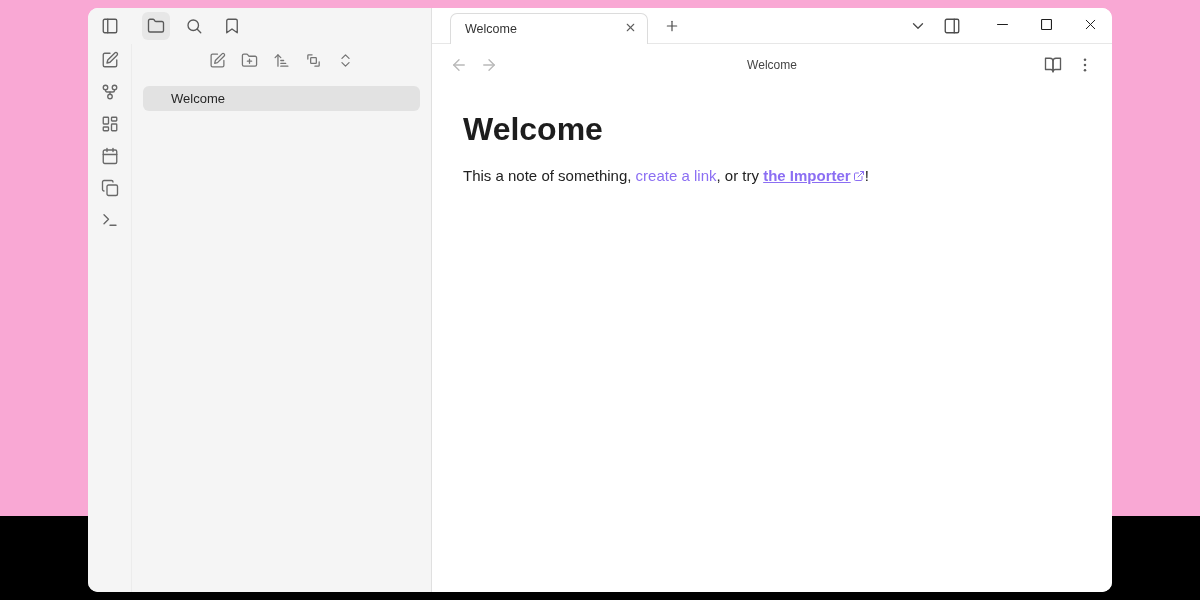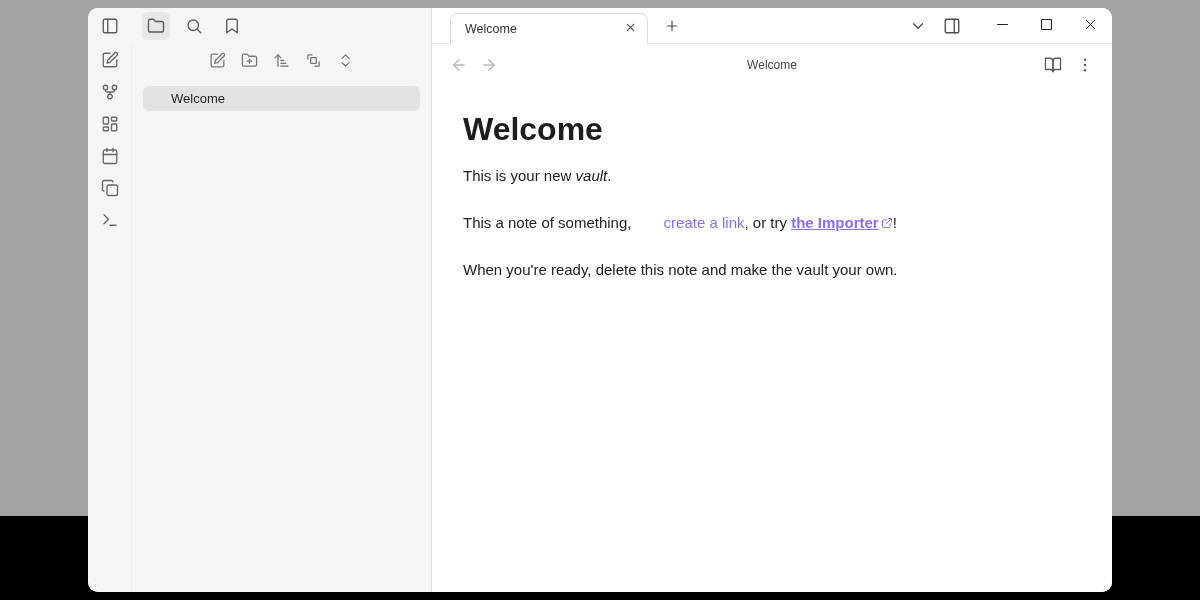--- a/index.html
+++ b/index.html
@@ -1,19 +1,19 @@
 <!DOCTYPE html>
 <html style="--accent: #8b6ef3;"><head>
 <meta charset="utf-8">
 <style>
   :root { --accent:#8b6ef3; }
   * { margin:0; padding:0; box-sizing:border-box; }
   html,body { width:1200px; height:600px; }
   body { background:#000; font-family:"Liberation Sans","DejaVu Sans",sans-serif; overflow:hidden; }
-  .screen { position:relative; width:1200px; height:516px; background:#a3a3a3; }
+  .screen { position:relative; width:1200px; height:516px; background:#f9a8d4; }
   .window { position:absolute; left:88px; top:8px; width:1024px; height:584px; border-radius:10px;
             overflow:hidden; display:flex; flex-direction:column; background:#fff; }
 
   
   .titlebar { flex:none; height:36px; display:flex; }
   .tb-left { flex:none; width:344px; background:#f5f5f5; border-right:1px solid #e0e0e0;
              display:flex; align-items:center; padding-left:8px; }
   .icon-btn { border:none; background:transparent; width:28px; height:28px; border-radius:6px;
               display:flex; align-items:center; justify-content:center; color:#5a5a5a; cursor:pointer; flex:none; }
   .icon-btn svg { width:18px; height:18px; display:block; }
@@ -57,21 +57,21 @@
   .view-header { flex:none; height:42px; display:flex; align-items:center; padding:0 14px; position:relative; }
   .nav-group { display:flex; gap:4px; z-index:1; }
   .nav-btn { color:#b9b9b9; width:26px; height:26px; }
   .view-title { position:absolute; left:0; right:0; text-align:center; font-size:12px; color:#454545; }
   .view-actions { margin-left:auto; display:flex; gap:6px; z-index:1; }
   .view-actions .icon-btn { width:26px; height:26px; color:#5c5c5c; }
   .note { padding:24px 60px 0 31px; max-width:760px; cursor:text; }
   .note h1 { font-size:32px; line-height:38px; font-weight:700; color:#1d1d1d; margin-bottom:16px; }
   .note p { font-size:15px; line-height:23px; color:#222; margin-bottom:24px; }
   .em { font-style:italic; }
-  .link-internal { color:var(--accent); cursor:pointer;margin-left:28px; }
+  .link-internal { color:var(--accent); cursor:pointer; }
   .link-external { color:var(--accent); text-decoration:underline; cursor:pointer;font-weight:bold; }
   .ext-icon svg { width:12px; height:12px; margin-left:2px; vertical-align:-1px; color:var(--accent); }
 </style>
 </head>
 <body>
 
 <div class="screen">
   <div class="window">
 
     <div class="titlebar">
@@ -327,25 +327,23 @@
                     <circle cx="12" cy="12" r="1.7"></circle>
                     <circle cx="12" cy="19" r="1.7"></circle>
                   </svg>
               </span>
             </button>
           </div>
         </div>
 
         <div class="note">
           <h1>Welcome</h1>
-          <p><span>This is your new </span><span class="em">vault</span><span>.</span></p>
           <p><span>This a note of something, </span><span class="link-internal">create a link</span><span>, or try </span><span class="link-external">the Importer</span><span class="ext-icon"><svg viewBox="0 0 24 24" width="12" height="12" fill="none" stroke="currentColor" stroke-width="2" stroke-linecap="round" stroke-linejoin="round">
                   <path d="M15 3h6v6"></path>
                   <path d="M10 14 21 3"></path>
                   <path d="M18 13v6a2 2 0 0 1-2 2H5a2 2 0 0 1-2-2V8a2 2 0 0 1 2-2h6"></path>
                 </svg></span><span>!</span></p>
-          <p>When you're ready, delete this note and make the vault your own.</p>
         </div>
       </div>
 
     </div>
   </div>
 </div>
 
 </body></html>

